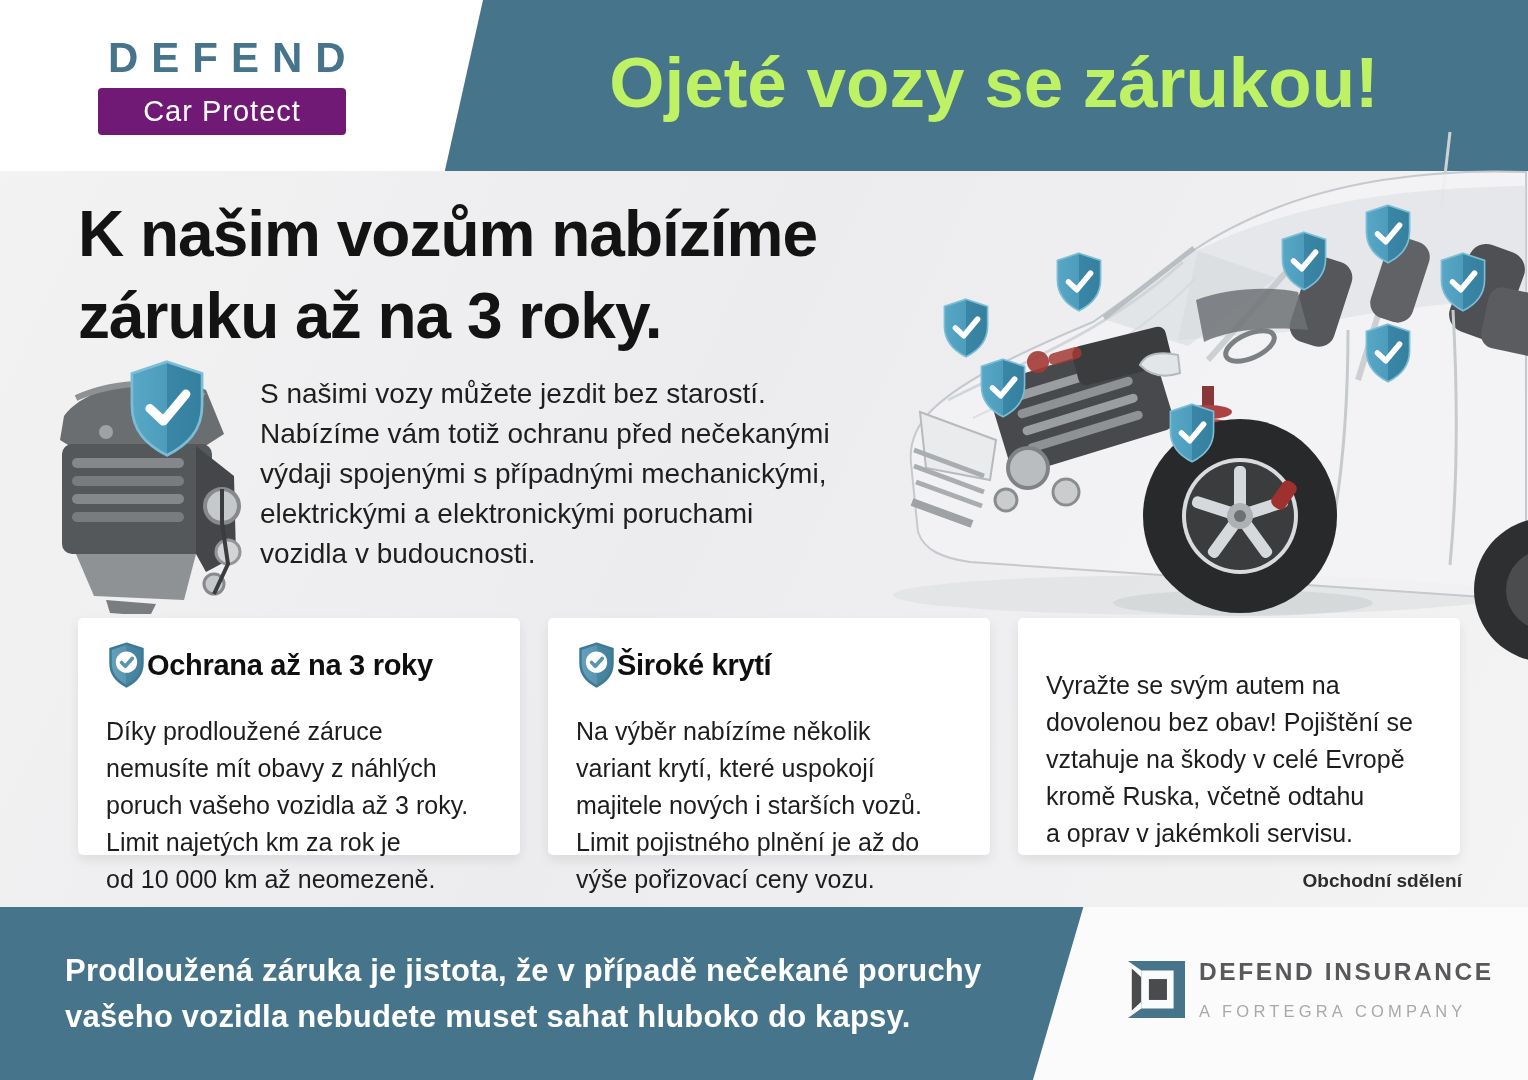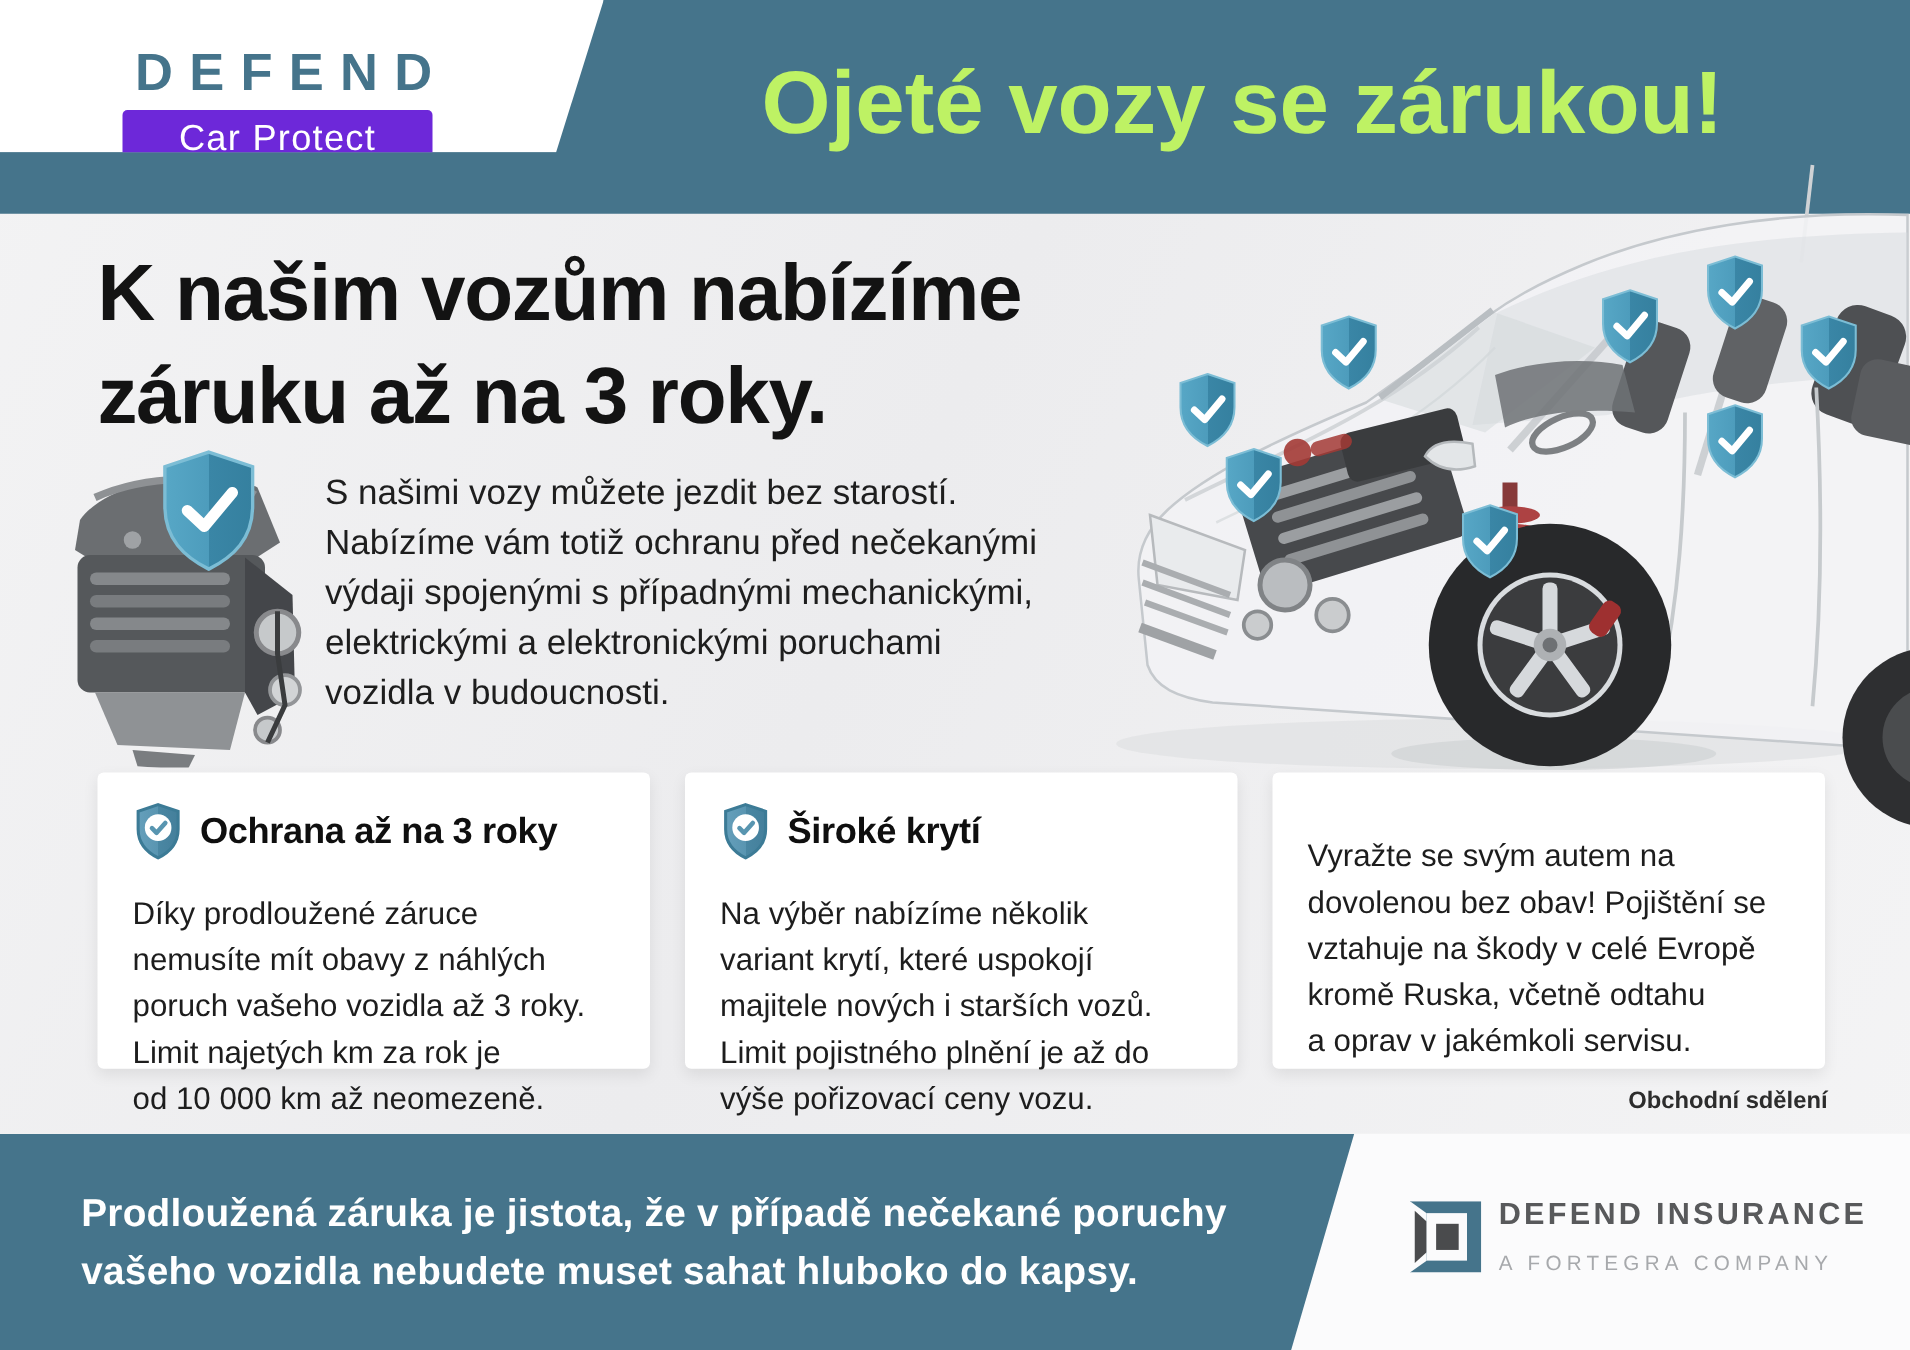--- a/index.html
+++ b/index.html
@@ -16,31 +16,31 @@
     position:absolute; left:0; top:0; width:1528px; height:171px;
     background:#45748b; z-index:1;
   }
   .top-banner-title{
     position:absolute; left:460px; right:0; top:0; height:171px;
     display:flex; align-items:center; justify-content:center;
     font-size:71px; font-weight:800; color:#bef264; letter-spacing:0px;
     padding-bottom:6px;
   }
   .top-white{
-    position:absolute; left:0; top:0; width:483px; height:122px;
+    position:absolute; left:0; top:0; width:483px; height:171px;
     background:#ffffff; z-index:2;
     clip-path:polygon(0 0, 100% 0, 92.1% 100%, 0 100%);
   }
   .logo{ position:absolute; left:98px; top:34px; width:248px; }
   .logo-title{
     font-size:42px; font-weight:700; color:#45748b;
     letter-spacing:13px; text-align:center; padding-left:10px;
   }
   .logo-box{
-    margin-top:6px; width:248px; height:47px; background:#6d28d9; border-radius:4px;
+    margin-top:6px; width:248px; height:47px; background:#701a75; border-radius:4px;
     display:flex; align-items:center; justify-content:center;
     font-size:29px; font-weight:500; color:#ffffff; letter-spacing:1px;
   }
 
   
   .car-svg{ position:absolute; left:878px; top:150px; width:650px; height:470px; overflow:visible; z-index:3; }
 
   
   .heading{
     position:absolute; left:78px; top:193px; z-index:4;
@@ -53,21 +53,21 @@
     font-size:28px; line-height:40px; color:#1e1e1e; white-space:pre;
   }
 
   
   .cards{ position:absolute; left:78px; top:618px; display:flex; gap:28px; z-index:4; }
   .card{
     width:442px; height:237px; background:#ffffff; border-radius:5px;
     box-shadow:0 5px 12px rgba(0,0,0,0.08);
     padding:24px 10px 0 28px;
   }
-  .card-title-row{ display:flex; align-items:center; gap:13px; }
+  .card-title-row{ display:flex; align-items:center; }
   .card-icon{ width:41px; height:46px; flex:0 0 auto; }
   .card-title{ font-size:29px; font-weight:800; color:#0f0f0f; letter-spacing:-0.3px; }
   .card-body{ margin-top:25px; font-size:25px; line-height:37px; color:#1d1d1d; white-space:pre; }
 
   .legal-note{
     position:absolute; right:66px; top:870px; z-index:4;
     font-size:19px; color:#2c2c2c;font-weight:bold;
   }
 
   

